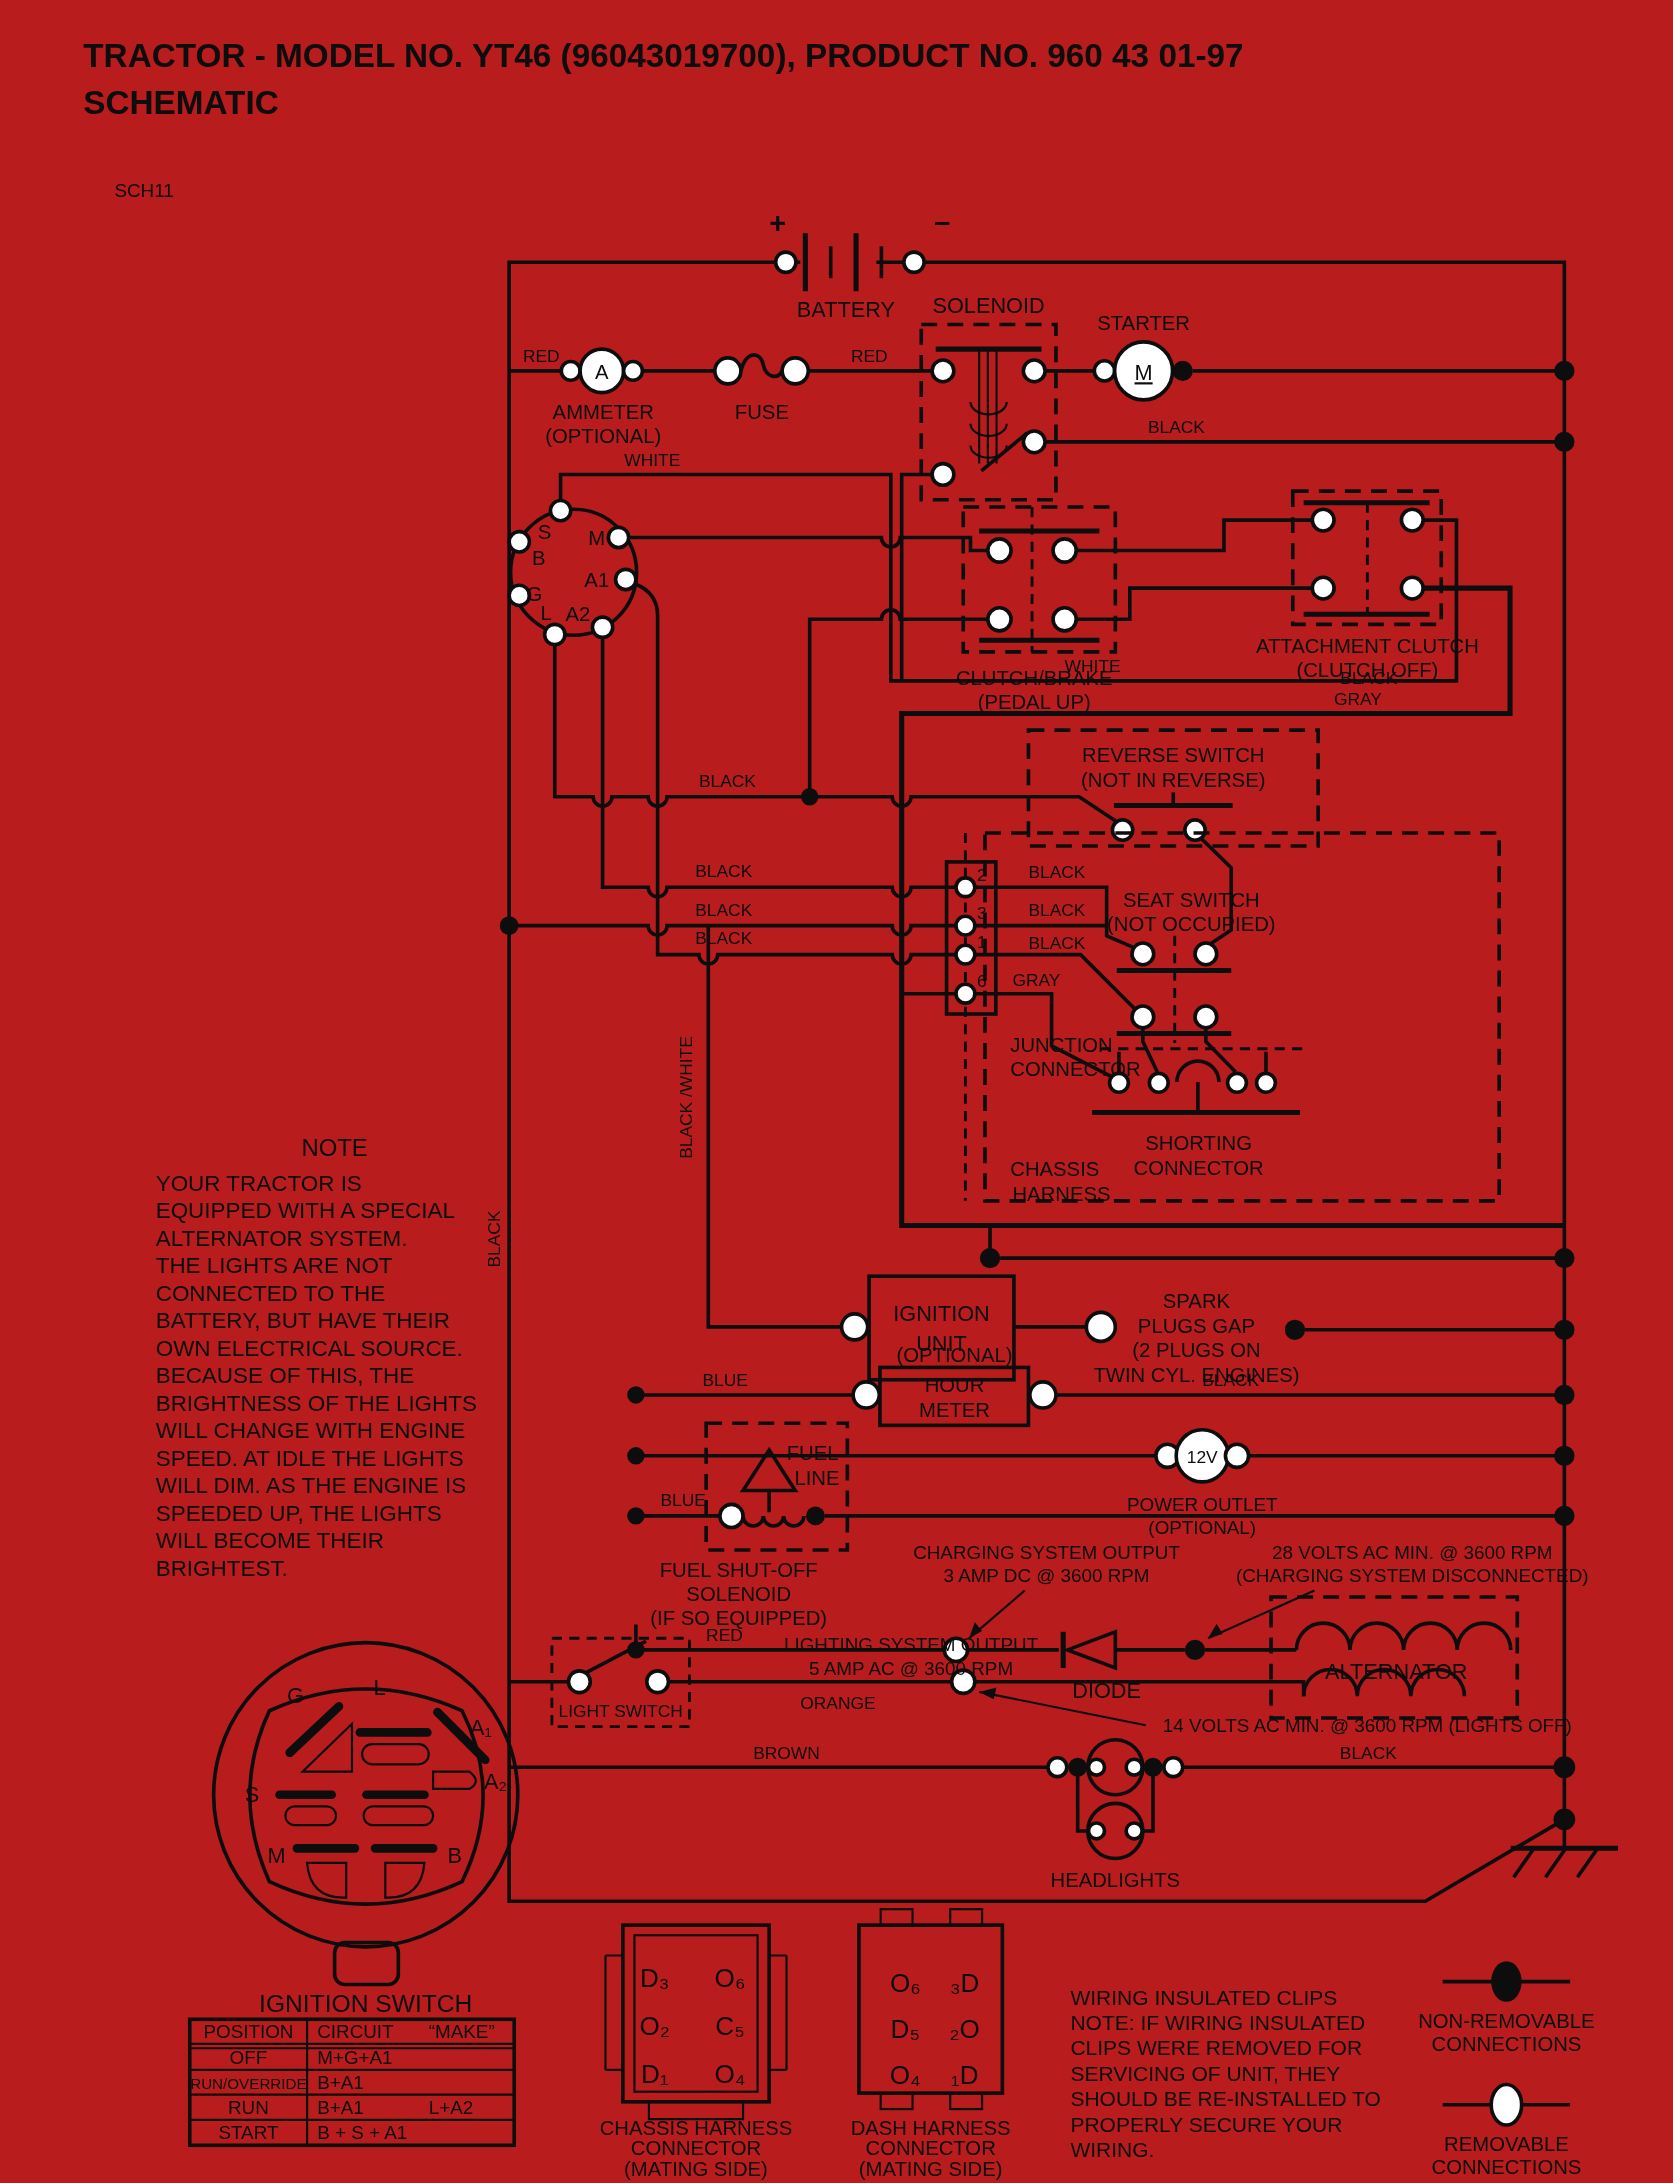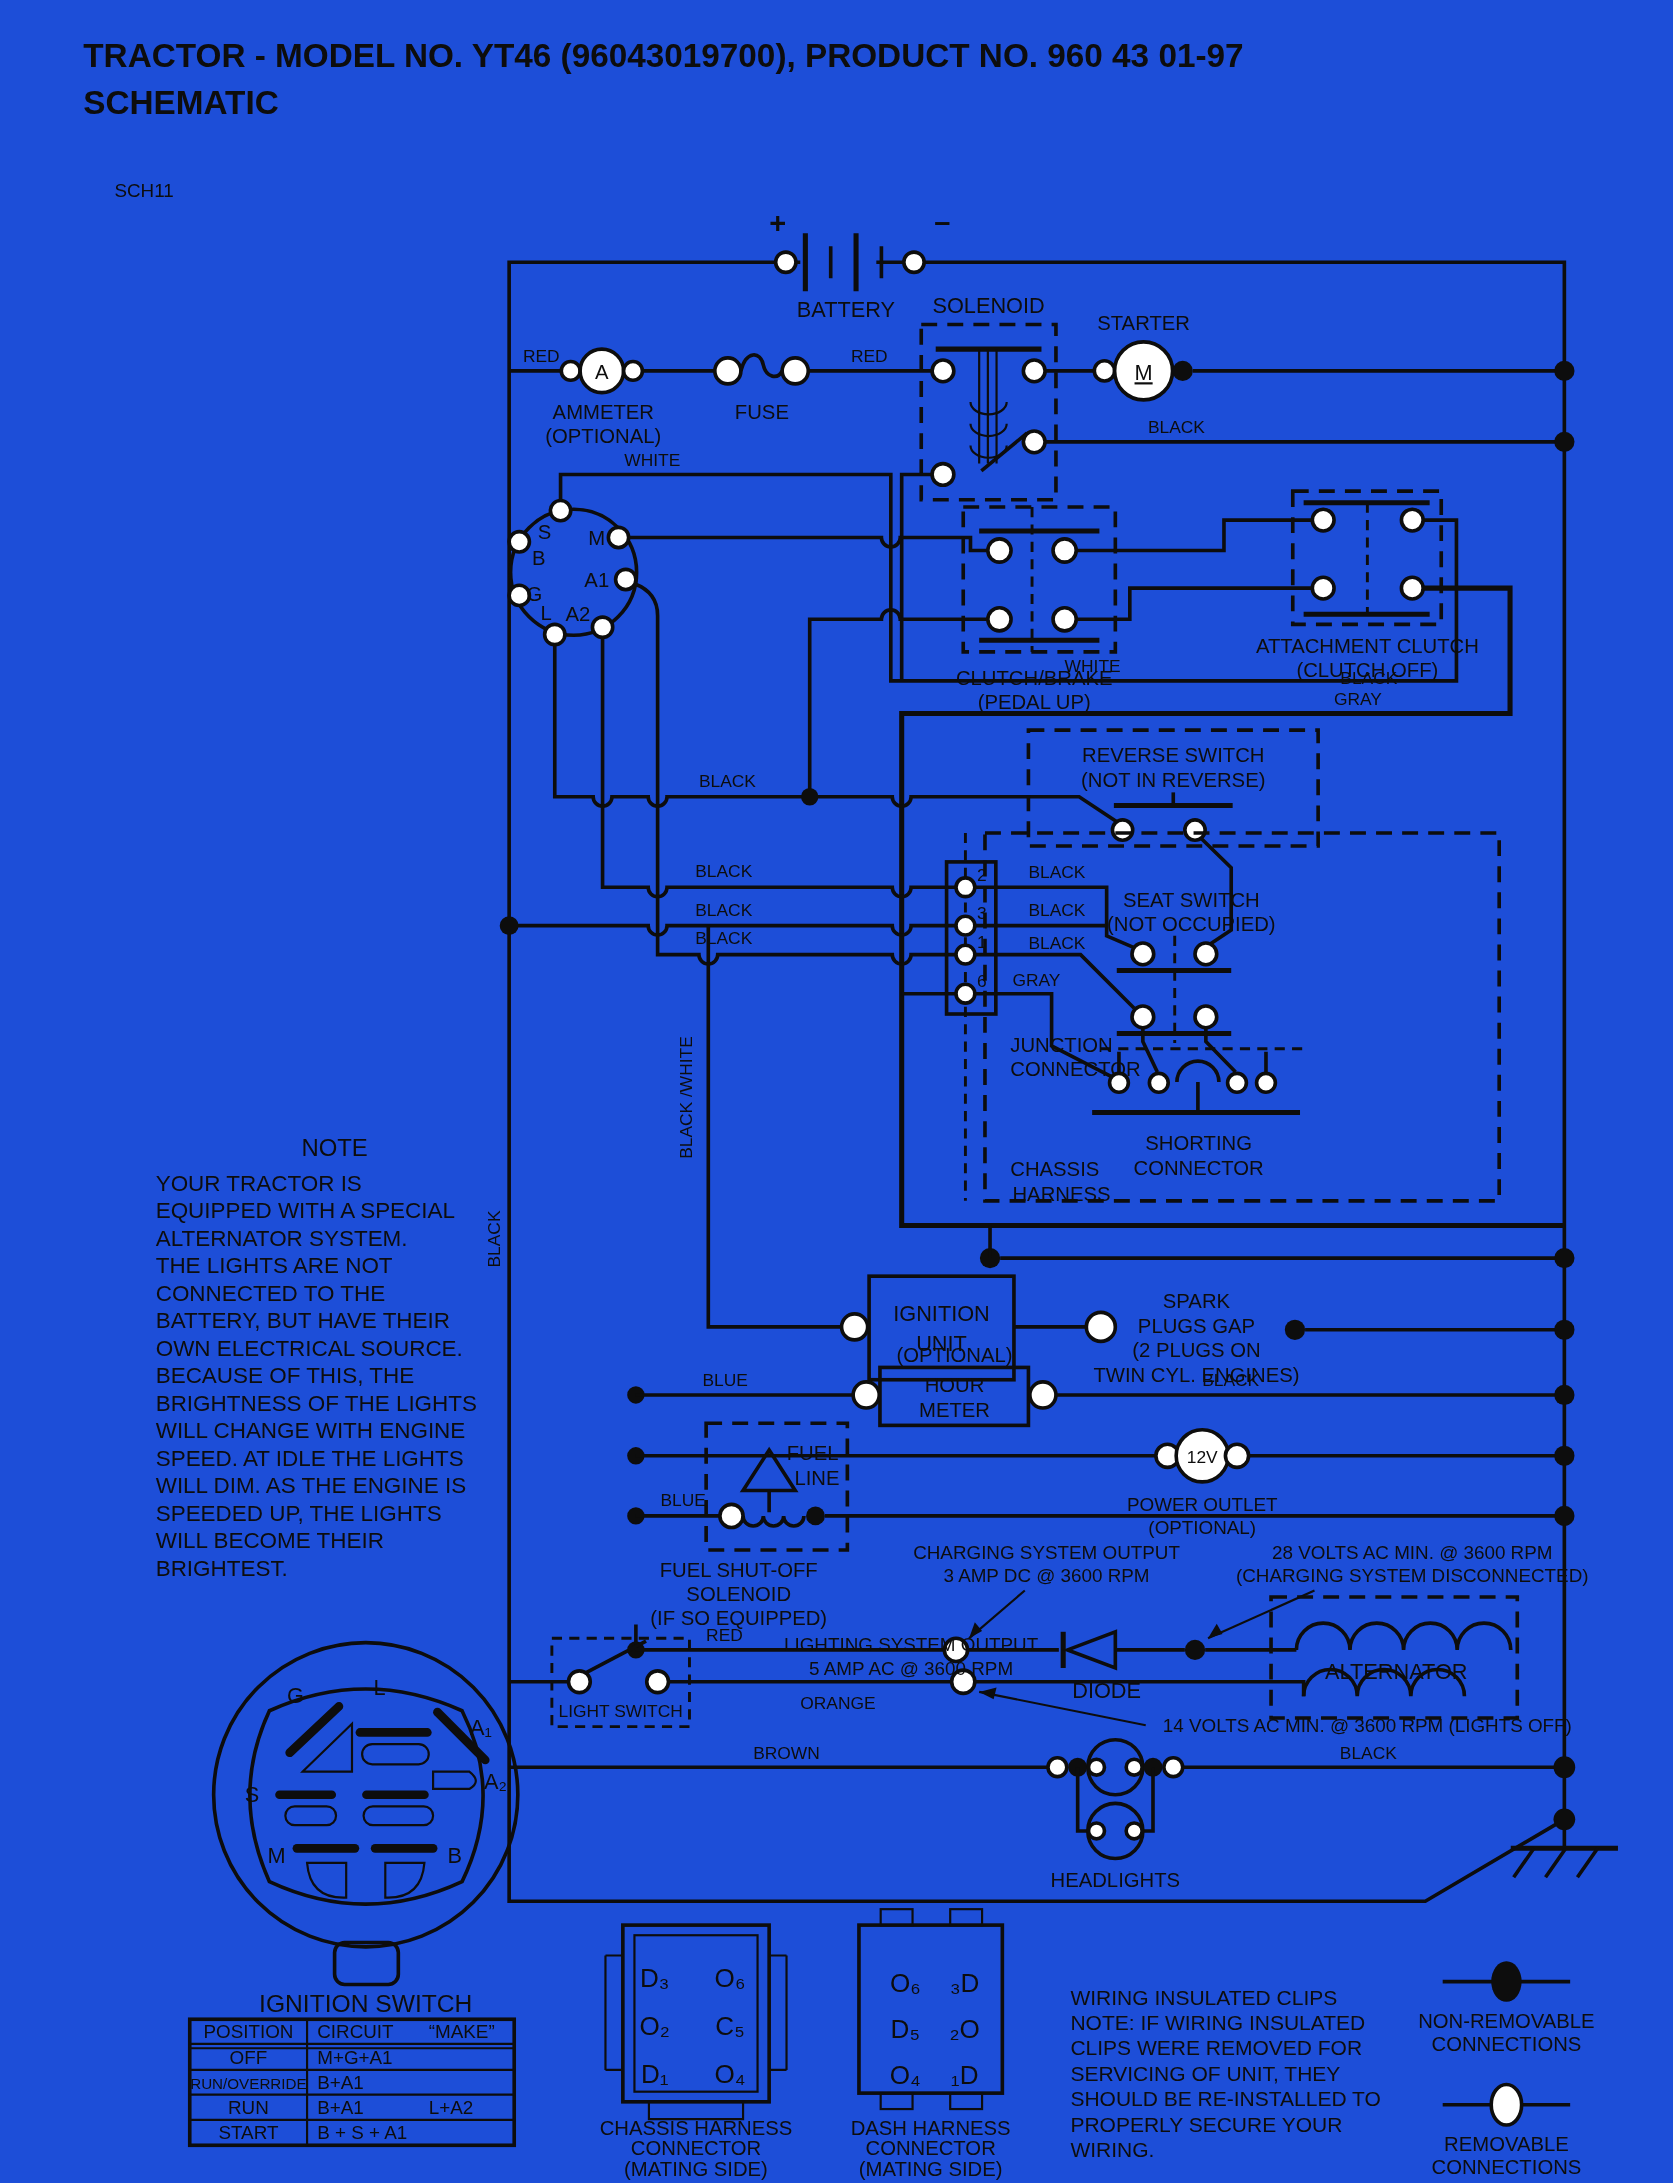--- a/index.html
+++ b/index.html
@@ -1,16 +1,16 @@
 <!DOCTYPE html>
 <html style="font-size:11.6px"><head>
 <meta charset="utf-8">
 <style>
   html,body{margin:0;padding:0;background:#fff;}
-  .stage{position:relative;width:1673px;height:2183px;background:#1d4ed8;overflow:hidden;}
+  .stage{position:relative;width:1673px;height:2183px;background:#b91c1c;overflow:hidden;}
   svg{position:absolute;left:0;top:0;}
   svg text{font-family:"Liberation Sans","DejaVu Sans",sans-serif;fill:#0d0d0d;}
   .wire{stroke:#0d0d0d;stroke-width:5;fill:none;}
   .wire-thick{stroke:#0d0d0d;stroke-width:7;fill:none;}
   .thin{stroke:#0d0d0d;stroke-width:3;fill:none;}
   .dashed{stroke:#0d0d0d;stroke-width:5;fill:none;stroke-dasharray:22 14;}
   .dashed-thin{stroke:#0d0d0d;stroke-width:4;fill:none;stroke-dasharray:14 10;}
   .term{stroke:#0d0d0d;stroke-width:5;fill:#fff;}
   .dot{fill:#0d0d0d;stroke:none;}
   .lbl{font-size:24px;}

